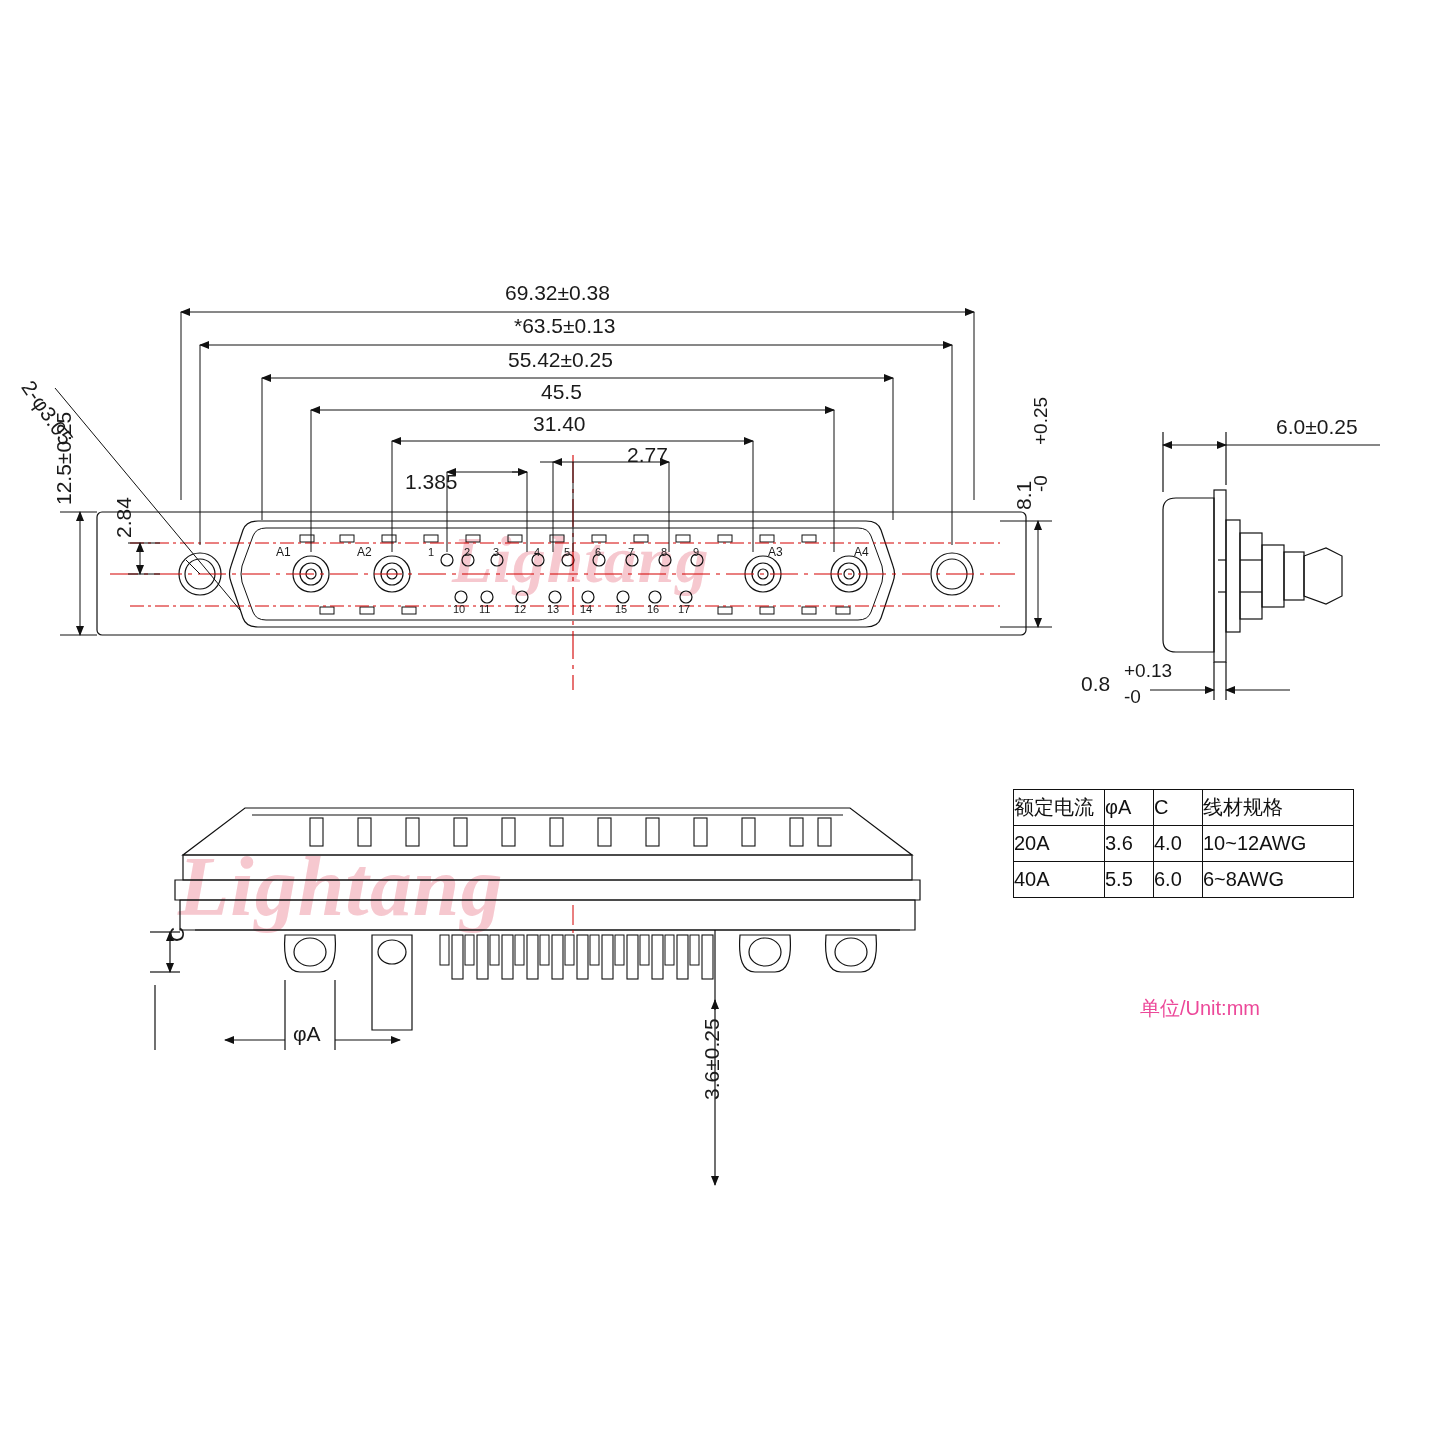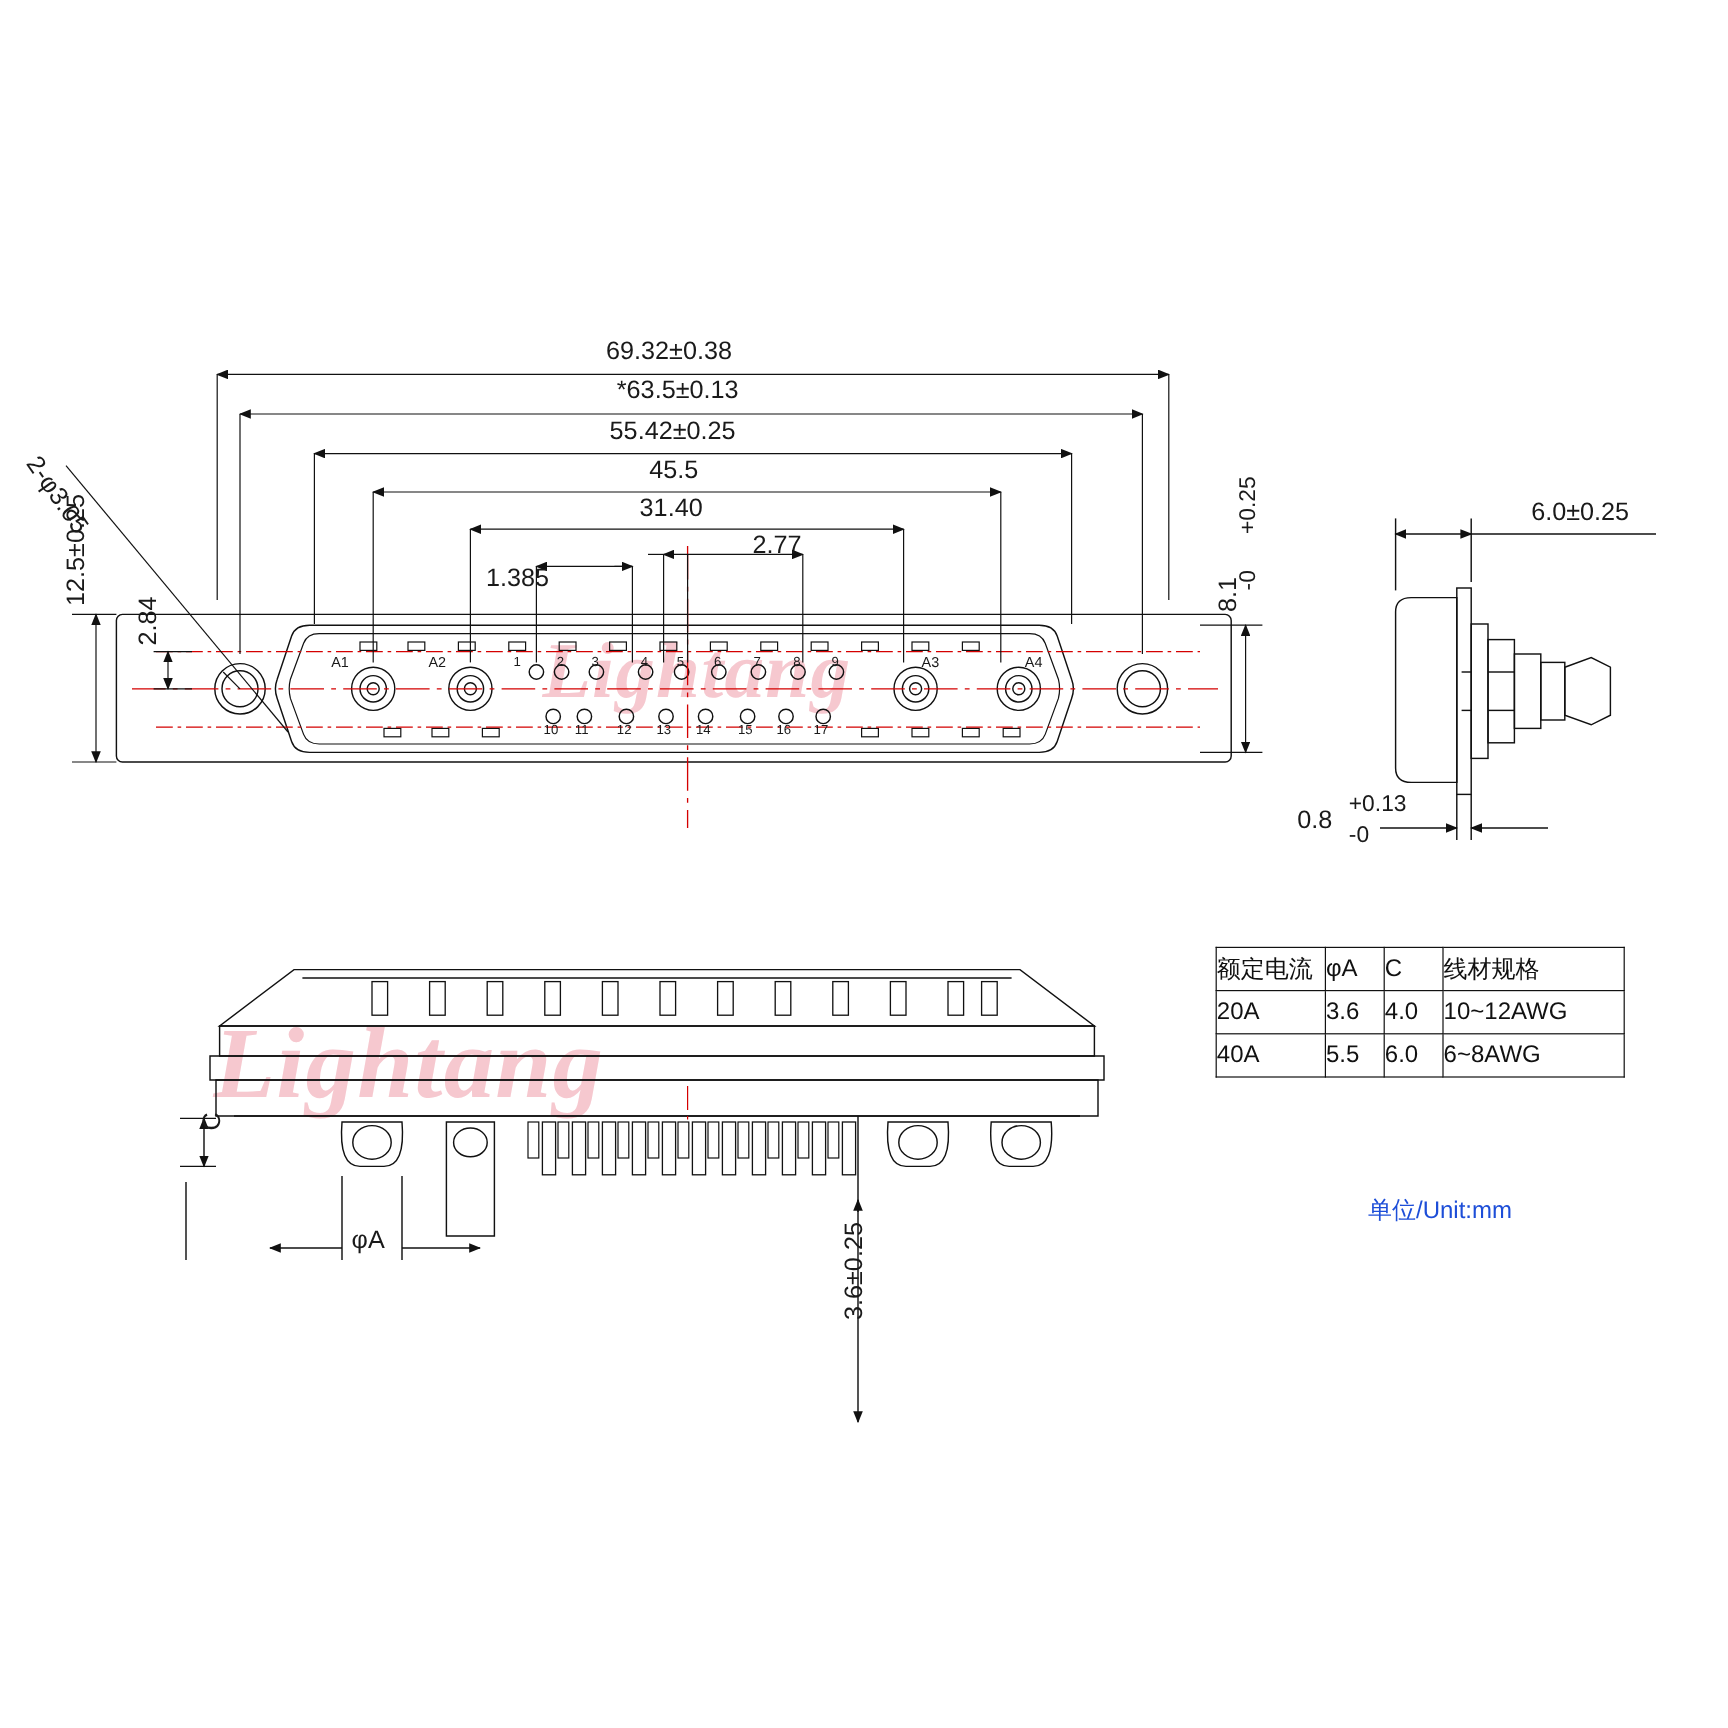--- a/index.html
+++ b/index.html
@@ -9,21 +9,21 @@
   .dimtxt{font-family:"Liberation Sans",sans-serif;font-size:21px;fill:#111;}
   .dimtxt-s{font-family:"Liberation Sans",sans-serif;font-size:19px;fill:#111;}
   .pinlbl{font-family:"Liberation Sans",sans-serif;font-size:11px;fill:#e2001a;}
   .pinlbl-a{font-family:"Liberation Sans",sans-serif;font-size:12px;fill:#e2001a;}
   .wm{position:absolute;font-family:"Liberation Serif",serif;font-style:italic;color:#f6c8cf;font-weight:bold;letter-spacing:1px;user-select:none;}
   .wm1{left:452px;top:522px;font-size:66px;}
   .wm2{left:178px;top:838px;font-size:84px;}
   table.spec{position:absolute;left:1013px;top:789px;border-collapse:collapse;}
   table.spec td,table.spec th{border:1px solid #111;font-weight:normal;font-family:"Liberation Sans",sans-serif;font-size:20px;text-align:left;padding:0;height:35px;color:#111;}
   .c0{width:90px;}.c1{width:48px;}.c2{width:48px;}.c3{width:150px;}
-  .unit{position:absolute;left:1140px;top:995px;font-size:20px;font-family:"Liberation Sans",sans-serif;color:#1d4ed8;}
+  .unit{position:absolute;left:1140px;top:995px;font-size:20px;font-family:"Liberation Sans",sans-serif;color:#ec4899;}
 </style>
 </head>
 <body>
 
 <div class="stage">
 
   <div class="wm wm1">Lightang</div>
   <div class="wm wm2">Lightang</div>
 
   <svg width="1440" height="1440" viewBox="0 0 1440 1440">

